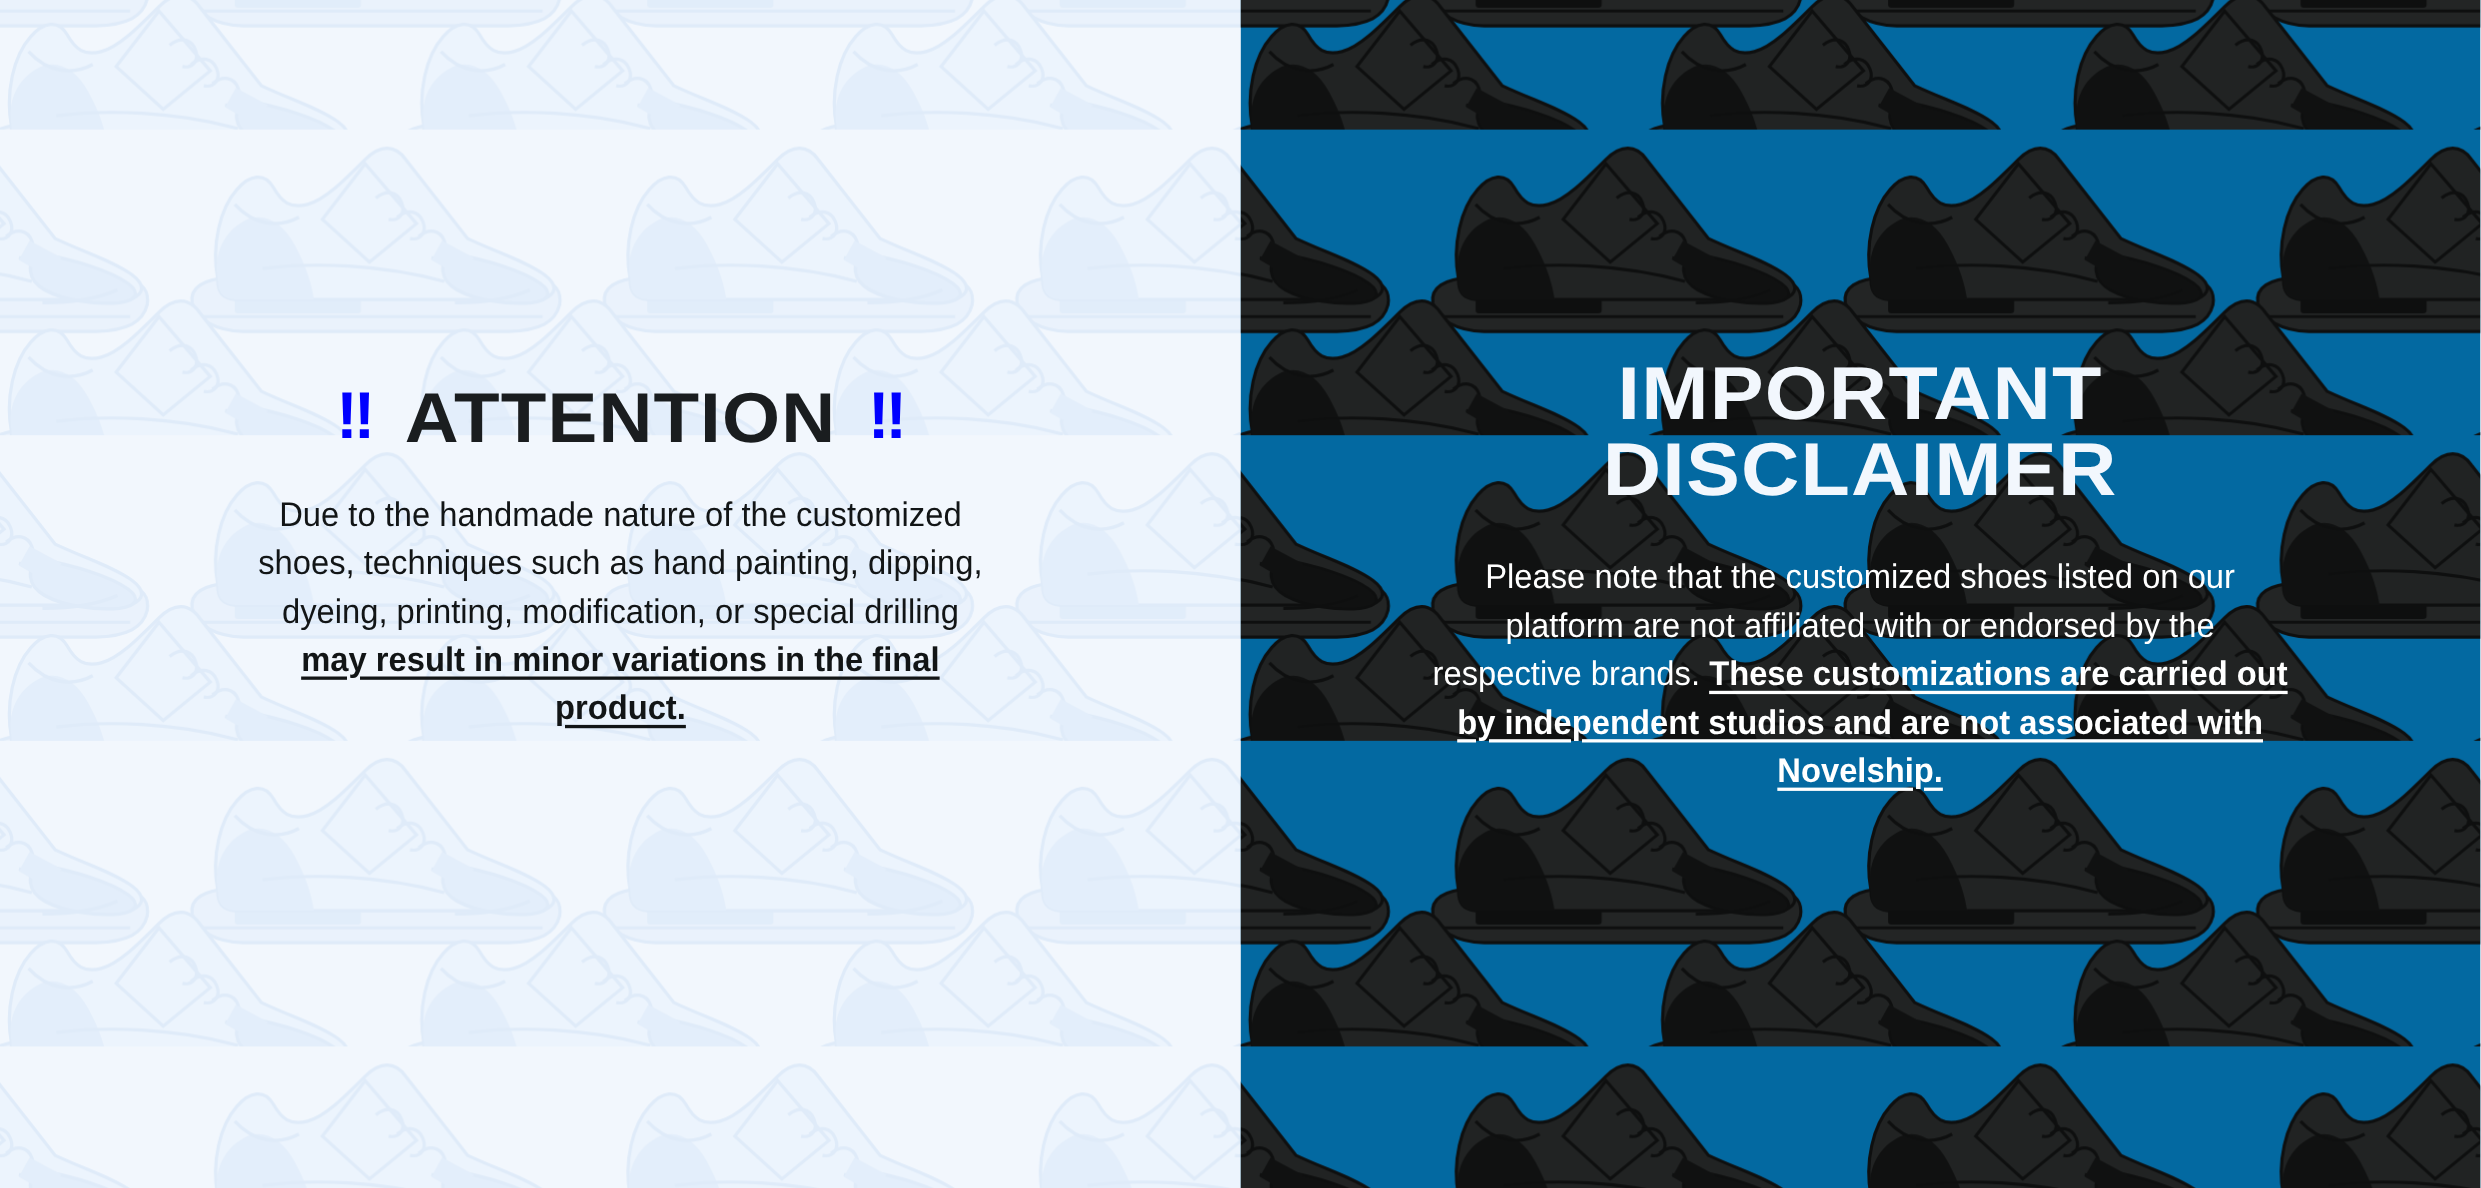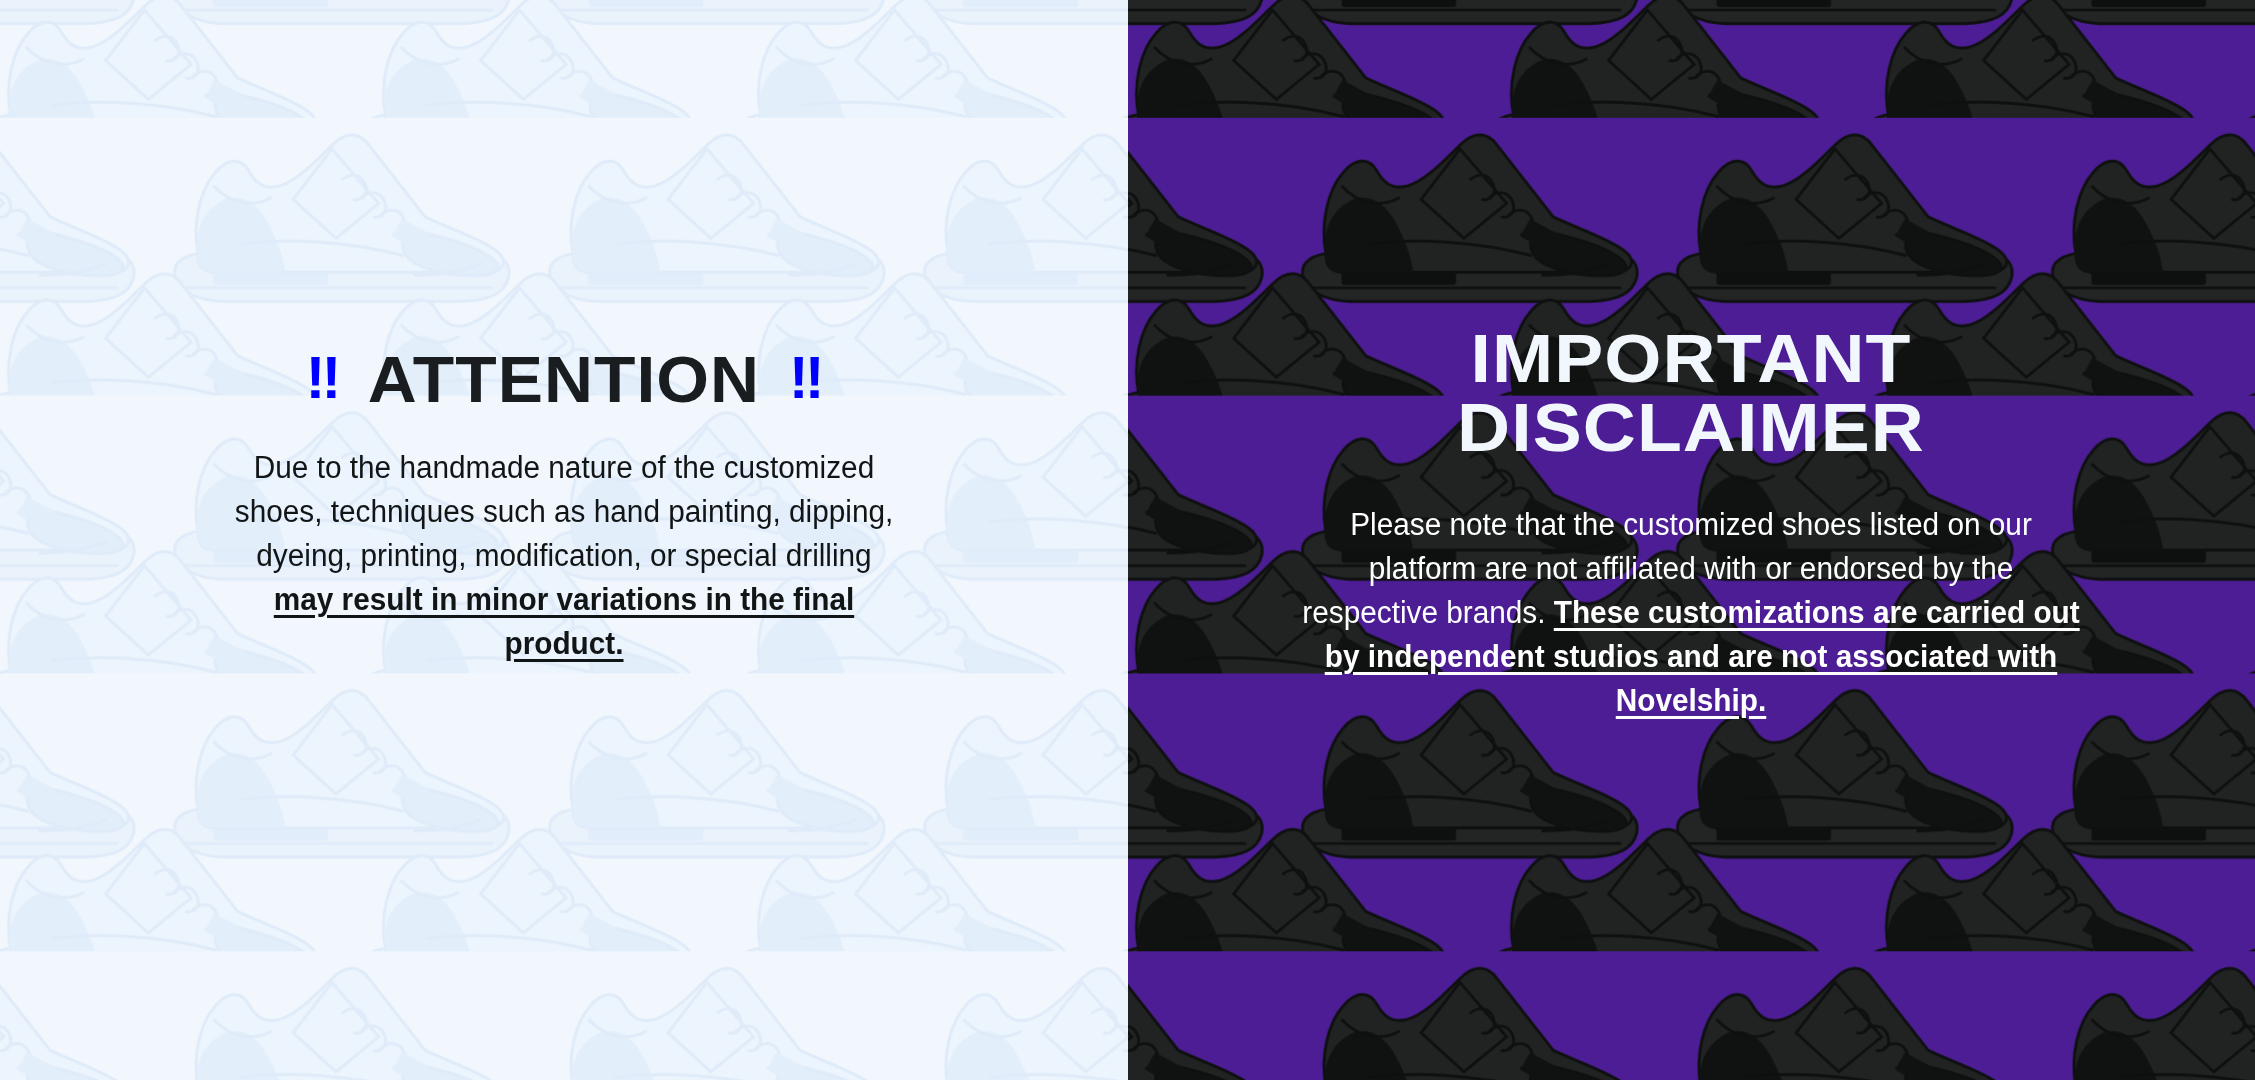--- a/index.html
+++ b/index.html
@@ -23,21 +23,21 @@
 
   .panel {
     position: relative;
     width: 50%;
     height: 100%;
     overflow: hidden;
     box-sizing: border-box;
   }
 
   .panel-left  { background: #f2f7fd; }
-  .panel-right { background: #4c1d95; }
+  .panel-right { background: #0369a1; }
 
   
   .pattern {
     position: absolute;
     inset: -160px -120px -120px -160px;
     pointer-events: none;
   }
   .pattern svg { display: block; width: 100%; height: 100%; }
 
   

